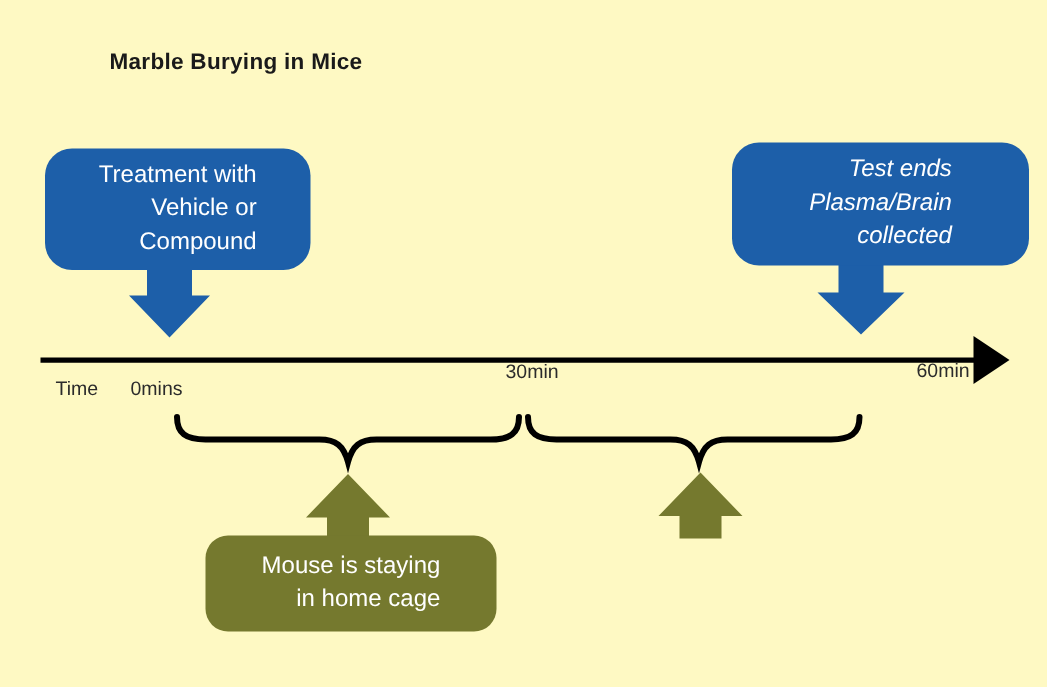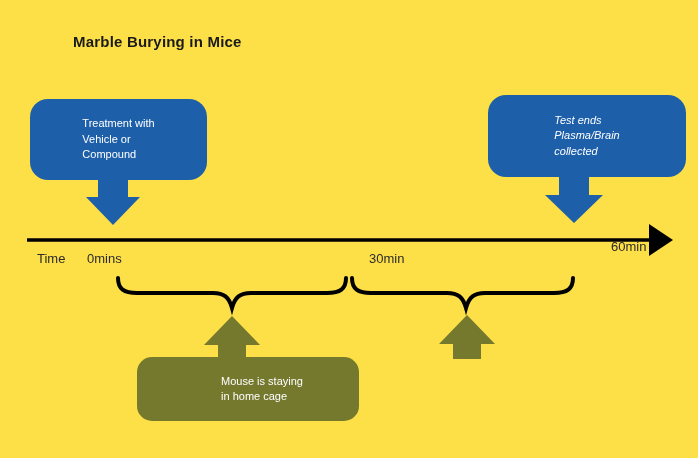--- a/index.html
+++ b/index.html
@@ -5,50 +5,50 @@
   :root{
     --blue:#1d5fa9;
     --olive:#75792e;
     --ink:#000000;
     --label:#2b2b2b;
   }
   html,body{margin:0;padding:0;background:#ffffff;}
   .canvas{
     position:relative;
     width:698px;height:458px;
-    background:#fde047;
+    background:#fef9c3;
     font-family:"Liberation Sans", sans-serif;
     overflow:hidden;
   }
   .overlay{position:absolute;left:0;top:0;}
   .title{
     position:absolute;left:73px;top:33px;
     font-size:15px;font-weight:bold;color:#1a1a1a;
     letter-spacing:.2px;
   }
   .box{
     position:absolute;
     display:flex;align-items:center;justify-content:center;
-    text-align:left;
-    color:#ffffff;font-size:11px;line-height:1.4;
+    text-align:right;
+    color:#ffffff;font-size:16px;line-height:1.4;
     white-space:pre-line;
   }
   .box.blue{background:var(--blue);border-radius:18px;}
-  .box.olive{background:var(--olive);border-radius:15px;padding-left:28px;}
+  .box.olive{background:var(--olive);border-radius:15px;}
   .box-treatment{left:30px;top:99px;width:177px;height:81px;}
   .box-testend{left:488px;top:95px;width:198px;height:82px;font-style:italic;}
   .box-homecage{left:137px;top:357px;width:194px;height:64px;}
   .box-novelcage{left:379px;top:358px;width:190px;height:63px;}
   .axis-label{
     position:absolute;
     font-size:13px;color:var(--label);
   }
   .lbl-time{left:37px;top:251px;}
   .lbl-0{left:87px;top:251px;}
-  .lbl-30{left:337px;top:251px;margin-left:32px;}
+  .lbl-30{left:337px;top:240px;}
   .lbl-60{left:567px;top:239px;margin-left:44px;}
 </style>
 </head>
 <body>
 
 <div class="canvas">
 
   <svg class="overlay" width="698" height="458" viewBox="0 0 698 458">
 
     <line x1="27" y1="240" x2="652" y2="240" stroke-width="3.5" stroke="#000000"></line>

